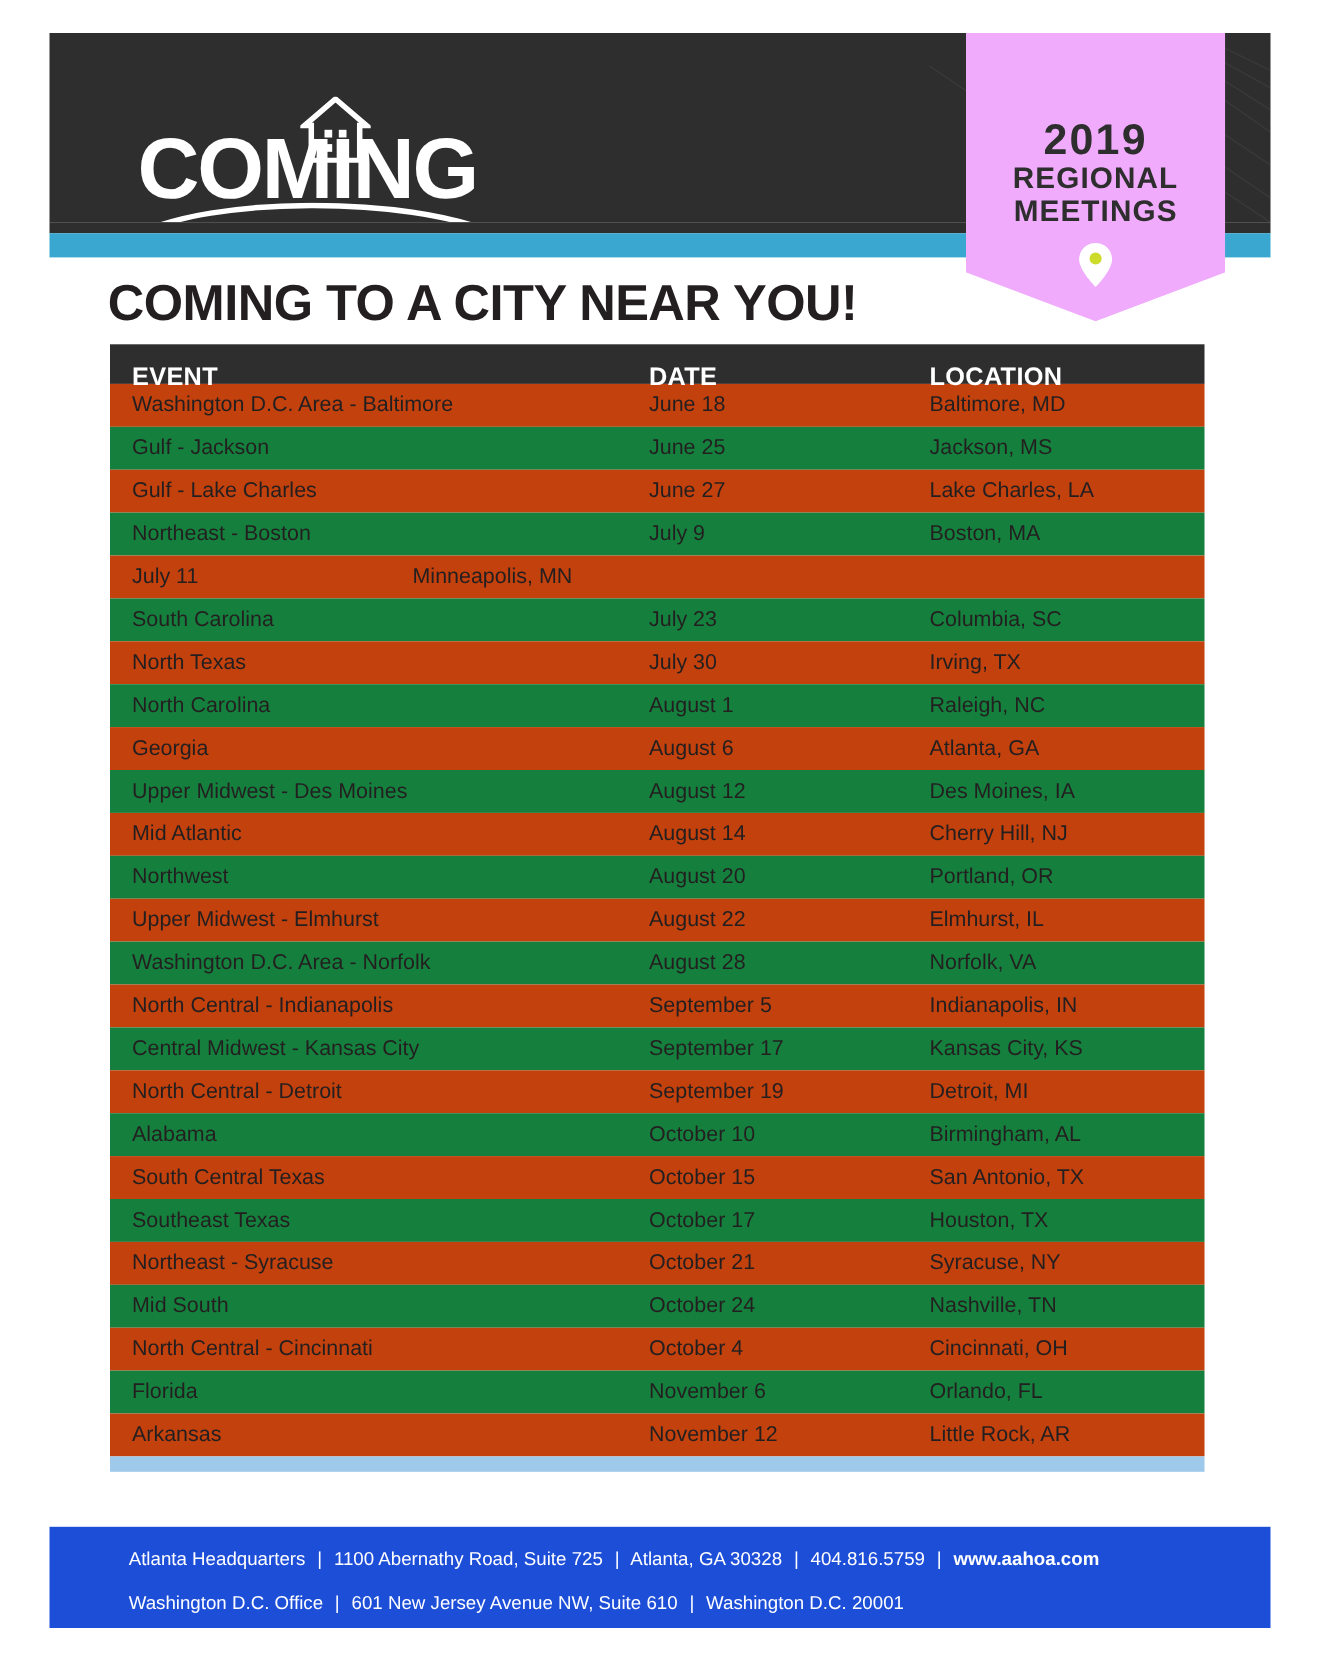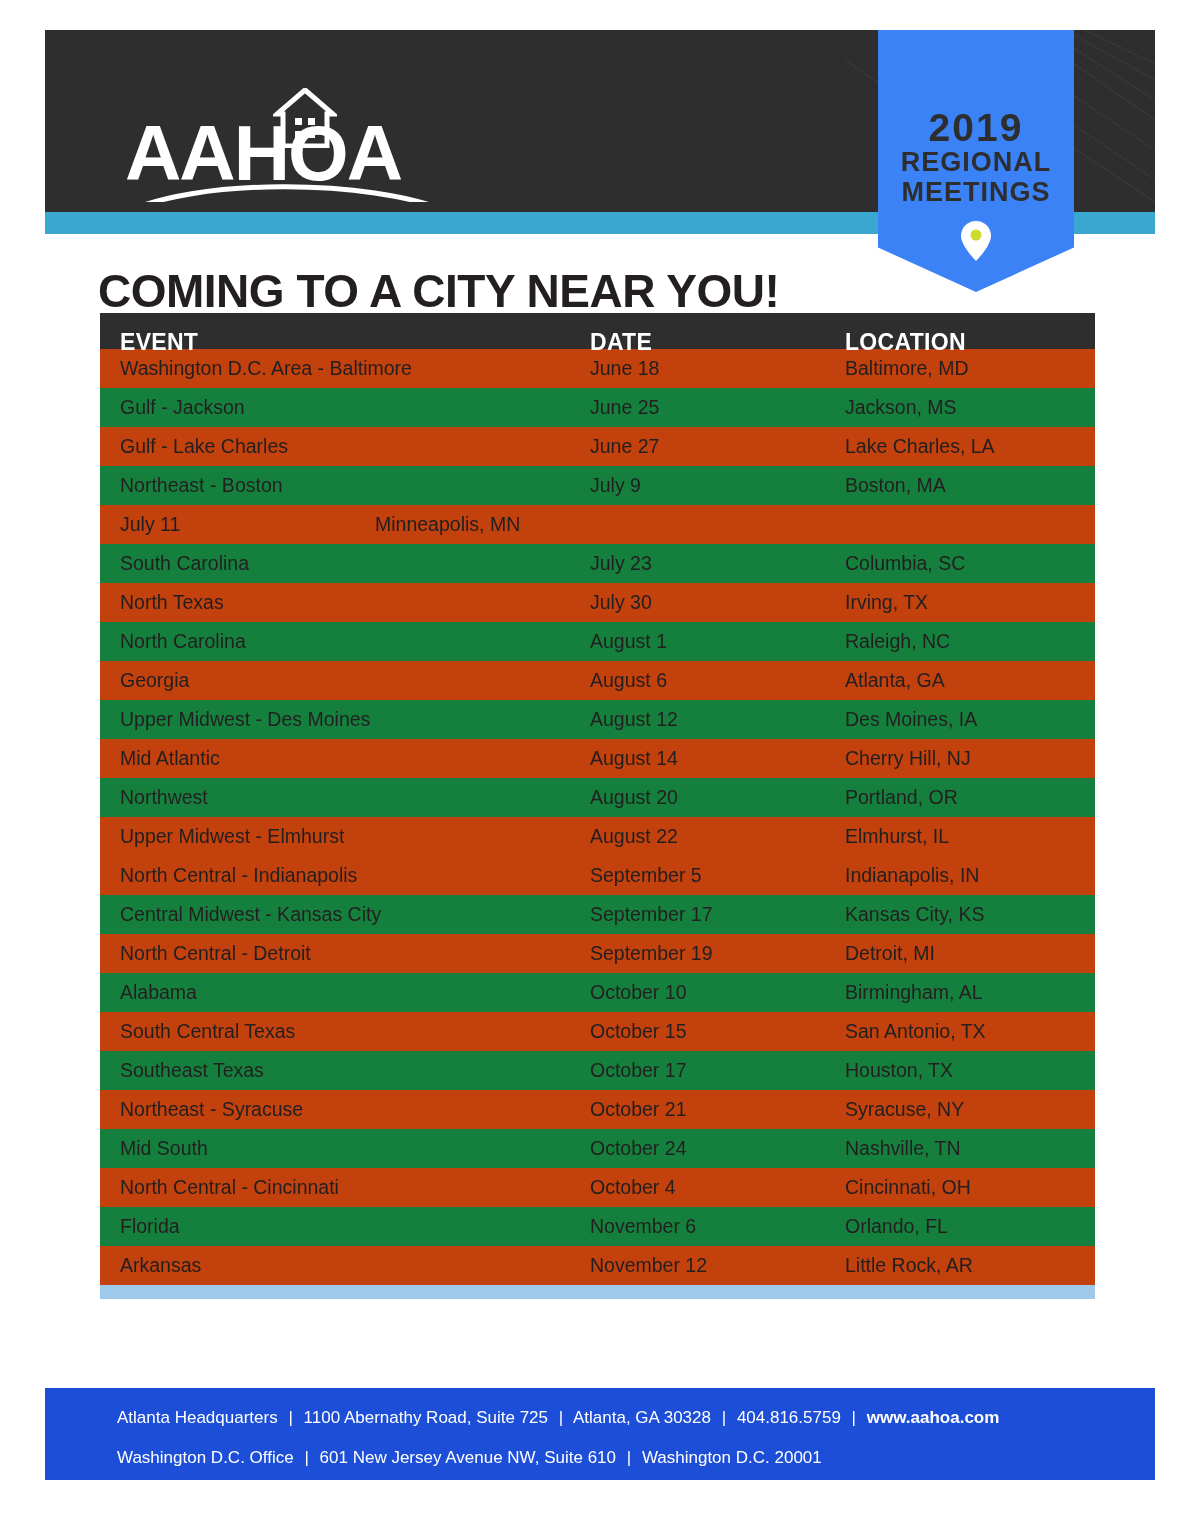--- a/index.html
+++ b/index.html
@@ -85,23 +85,23 @@
     width: 1110px;
     height: 22px;
     background: #3aa7d0;
   }
 
   
   .ribbon {
     position: absolute;
     left: 878px;
     top: 30px;
-    width: 196px;
+    width: 236px;
     height: 262px;
-    background: #3b82f6;
+    background: #f0abfc;
     clip-path: polygon(0 0, 100% 0, 100% 83%, 50% 100%, 0 83%);
     text-align: center;
     color: #2e2e2e;
   }
   .ribbon-year {
     font-size: 39px;
     font-weight: bold;
     letter-spacing: 2px;
     margin-top: 78px;
     line-height: 1;
@@ -114,21 +114,21 @@
   }
   .ribbon-pin {
     margin-top: 12px;
     display: inline-block;
   }
 
   
   .title {
     position: absolute;
     left: 98px;
-    top: 264px;
+    top: 248px;
     font-size: 46px;
     font-weight: bold;
     color: #231f20;
     letter-spacing: -0.5px;
     white-space: nowrap;
     text-align: right;
   }
 
   
   .table {
@@ -233,21 +233,21 @@
         <rect x="290" y="140" width="3" height="3"></rect>
           <rect x="300" y="140" width="3" height="3"></rect>
         <rect x="310" y="140" width="3" height="3"></rect>
           <rect x="320" y="140" width="3" height="3"></rect>
         <rect x="330" y="140" width="3" height="3"></rect>
           <rect x="340" y="140" width="3" height="3"></rect>
       </g>
     </svg>
 
     <div class="logo-wrap">
-      <div class="logo-text">AAHOA</div>
+      <div class="logo-text">COMING</div>
       <svg class="logo-house" width="64" height="60" viewBox="0 0 64 60">
         <path d="M32 2 L60 26 L54 26 L54 58 L10 58 L10 26 L4 26 Z" fill="none" stroke="#ffffff" stroke-width="5"></path>
         <rect x="22" y="30" width="7" height="7" fill="#ffffff"></rect>
         <rect x="35" y="30" width="7" height="7" fill="#ffffff"></rect>
         <rect x="22" y="43" width="7" height="7" fill="#ffffff"></rect>
         <rect x="35" y="43" width="7" height="7" fill="#ffffff"></rect>
       </svg>
       <svg class="logo-swoosh" width="330" height="34" viewBox="0 0 330 34">
         <path d="M2 30 C 70 -6, 250 -6, 328 28" fill="none" stroke="#ffffff" stroke-width="5"></path>
       </svg>
@@ -333,20 +333,25 @@
     <div class="trow row-dark">
       <div class="cell c-event">Northwest</div>
       <div class="cell c-date">August 20</div>
       <div class="cell c-loc">Portland, OR</div>
     </div>
     <div class="trow row-light">
       <div class="cell c-event">Upper Midwest - Elmhurst</div>
       <div class="cell c-date">August 22</div>
       <div class="cell c-loc">Elmhurst, IL</div>
     </div>
+    <div class="trow row-dark">
+      <div class="cell c-event">Washington D.C. Area - Norfolk</div>
+      <div class="cell c-date">August 28</div>
+      <div class="cell c-loc">Norfolk, VA</div>
+    </div>
     <div class="trow row-light">
       <div class="cell c-event">North Central - Indianapolis</div>
       <div class="cell c-date">September 5</div>
       <div class="cell c-loc">Indianapolis, IN</div>
     </div>
     <div class="trow row-dark">
       <div class="cell c-event">Central Midwest - Kansas City</div>
       <div class="cell c-date">September 17</div>
       <div class="cell c-loc">Kansas City, KS</div>
     </div>

